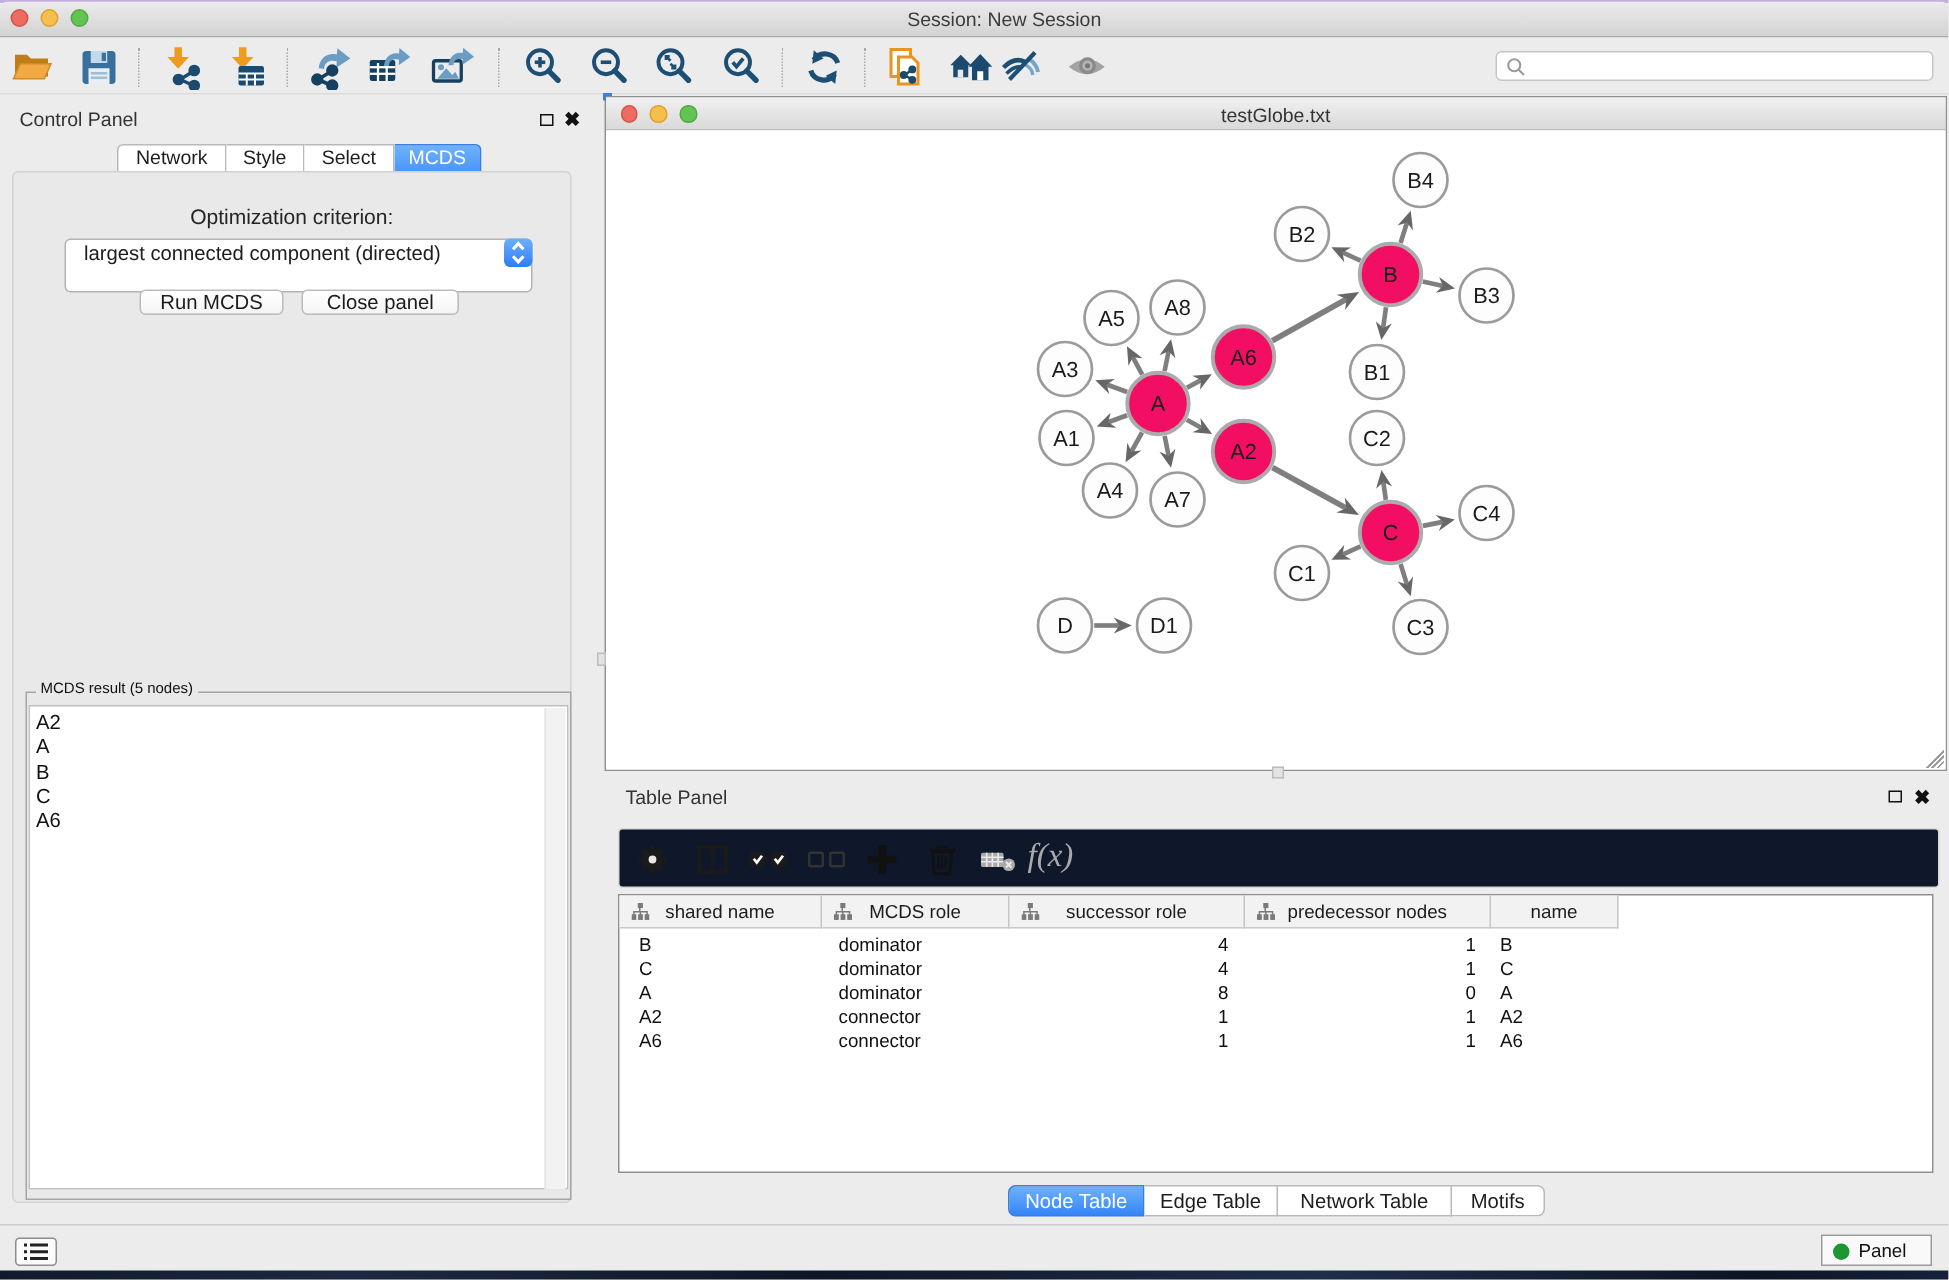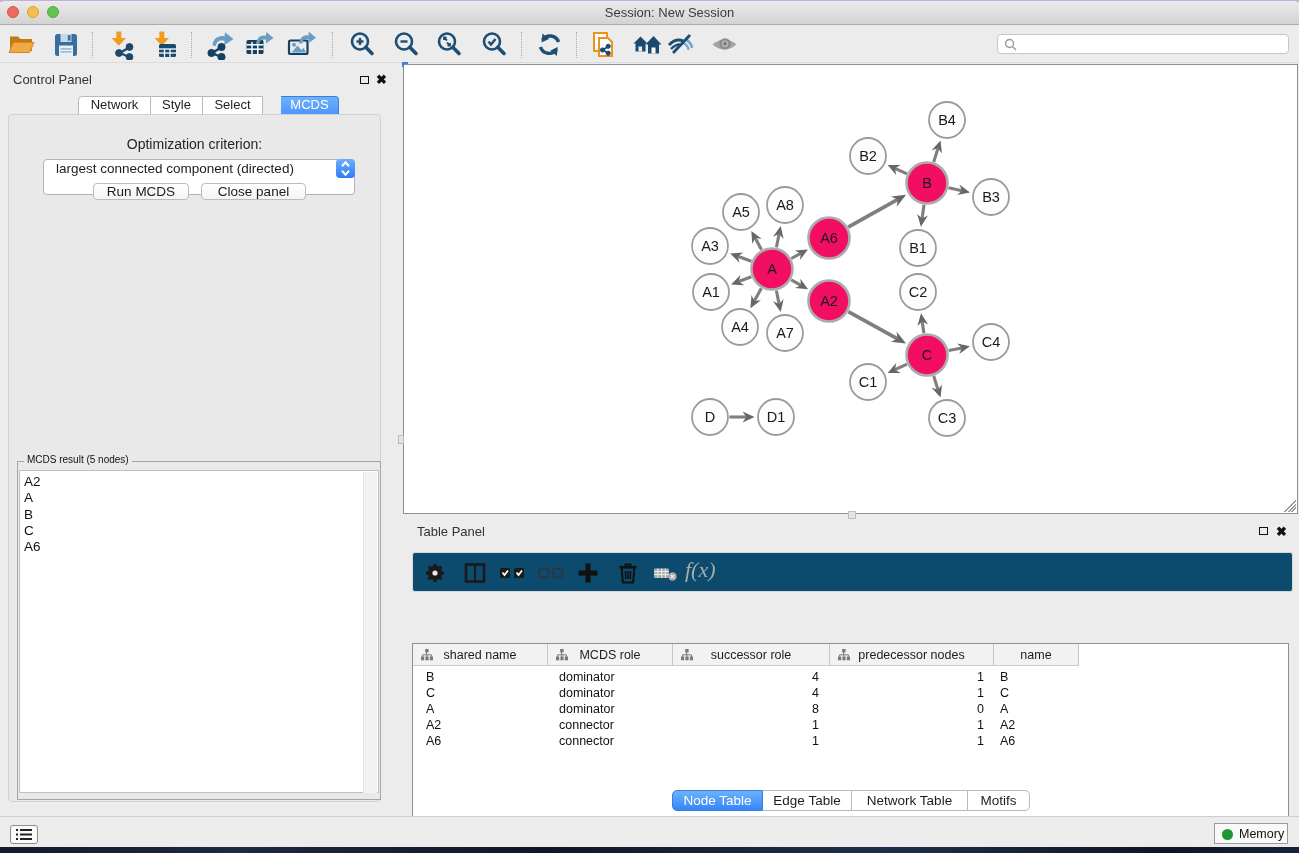--- a/index.html
+++ b/index.html
@@ -22,29 +22,29 @@
   border:1px solid #c6c6c6; border-radius:4px; }
 
 .cp-title { position:absolute; left:13px; top:72px; font-size:13px; color:#333; }
 .sqbtn { position:absolute; width:9px; height:8px; border:1.5px solid #111; top:76px; }
 .cp-x { position:absolute; top:72px; font-size:13px; font-weight:bold; color:#111; }
 .tabs { position:absolute; display:flex; }
 .tab { height:30px; background:#fff; border:1px solid #b9b9b9; border-left:none; font-size:13px;
   color:#1d1d1d; text-align:center; line-height:15px; }
 .tab.first { border-left:1px solid #b9b9b9; border-radius:4px 0 0 4px; }
 .tab.last { border-radius:0 4px 4px 0; }
-.tab.sel { background:linear-gradient(#6fb1fb,#3485f8); border-color:#3a7de0; color:#fff;margin-left:18px; }
+.tab.sel { background:linear-gradient(#6fb1fb,#3485f8); border-color:#3a7de0; color:#fff; }
 .pane { position:absolute; left:8px; top:114px; width:373px; height:688px; background:#e9e9e9;
   border:1px solid #d2d2d2; border-radius:4px; }
 .optlabel { position:absolute; left:0; width:373px; top:136px; text-align:center; font-size:14px; color:#252525; }
 .dropdown { position:absolute; left:43px; top:159px; width:312px; height:36px; background:#fff;
   border:1px solid #b4b4b4; border-radius:4px; font-size:13.5px; color:#1c1c1c; line-height:18px; padding-left:12px; }
 .stepper { position:absolute; right:-1px; top:-1px; width:19px; height:19px; border-radius:4px;
   background:linear-gradient(#6cb0fc,#2f7cf7); }
-.pbtn { position:absolute; top:183px; height:17px; background:linear-gradient(#ffffff,#f4f4f4); border:1px solid #bcbcbc;
+.pbtn { position:absolute; top:193px; height:17px; background:linear-gradient(#ffffff,#f4f4f4); border:1px solid #bcbcbc;
   border-radius:4px; font-size:13.5px; color:#1c1c1c; text-align:center; line-height:15px; }
 .fieldset { position:absolute; left:17px; top:461px; width:364px; height:339px; border:1px solid #a5a5a5; }
 .fieldlegend { position:absolute; left:6px; top:-8px; background:#e9e9e9; padding:0 3px; font-size:10px; color:#111; }
 .mlist { position:absolute; left:1px; top:8px; width:360px; height:323px; background:#fff; border:1px solid #c0c0c0; }
 .mscroll { position:absolute; right:1px; top:1px; width:14px; height:321px; background:#f2f2f2; border-left:1px solid #e2e2e2;}
 .mlist .li { font-size:13.5px; color:#111; padding-left:4px; height:16.3px; line-height:16.3px; }
 .hicon { position:absolute; top:5px; }
 
 .netwin { position:absolute; left:403px; top:64px; width:895px; height:450px;
   background:#fff; border:1px solid #8f8f8f; }
@@ -58,23 +58,23 @@
    linear-gradient(135deg, transparent 48%, #9a9a9a 48%, #9a9a9a 56%, transparent 56%),
    linear-gradient(135deg, transparent 63%, #9a9a9a 63%, #9a9a9a 71%, transparent 71%),
    linear-gradient(135deg, transparent 78%, #9a9a9a 78%, #9a9a9a 86%, transparent 86%);
 }
 .bluecorner { position:absolute; left:402px; top:62px; width:6px; height:5px;
   border-left:2px solid #3e7de2; border-top:2px solid #3e7de2; }
 .splithandle { position:absolute; left:848px; top:511px; width:8px; height:8px; background:#e3e3e3; border:1px solid #bdbdbd; }
 .splithandle2 { position:absolute; left:398px; top:435px; width:6px; height:9px; background:#e3e3e3; border:1px solid #bdbdbd; }
 
 .tp-title { position:absolute; left:417px; top:524px; font-size:13px; color:#333; }
-.tp-toolbar { position:absolute; left:412px; top:552px; width:881px; height:40px; background:#0c4a6e;
+.tp-toolbar { position:absolute; left:412px; top:552px; width:881px; height:40px; background:#0f172a;
   border:1px solid #d8d8d8; border-radius:3px; }
-.tbl { position:absolute; left:412px; top:596px; width:877px; height:186px; background:#fff; border:1px solid #8f8f8f;margin-top:47px; }
+.tbl { position:absolute; left:412px; top:596px; width:877px; height:186px; background:#fff; border:1px solid #8f8f8f; }
 .thead { position:absolute; left:0; top:0; height:22px; background:#f3f2f2; border-bottom:1px solid #cacaca; }
 .thcell { position:absolute; top:0; height:22px; border-right:1px solid #c6c6c6; }
 .thtext { position:absolute; width:100%; top:4px; text-align:center; font-size:12.5px; color:#1c1c1c; }
 .trow { position:absolute; font-size:12.5px; color:#111; height:16px; line-height:16px; }
 .btabs { position:absolute; top:790px; display:flex; left:672px; }
 .btab { height:21px; background:#fff; border:1px solid #b9b9b9; border-left:none; font-size:13.5px;
   color:#1d1d1d; text-align:center; line-height:20px; }
 
 .statusbar { position:absolute; left:0; top:816px; width:1299px; height:32px; background:#ececec; border-top:1px solid #cccccc; }
 .listbtn { position:absolute; left:10px; top:8px; width:28px; height:19px; background:#fafafa; border:1px solid #8d8d8d; border-radius:3px; }
@@ -259,20 +259,26 @@
     <div class="mscroll"></div>
     <div class="li" style="margin-top:3px">A2</div>
       <div class="li">A</div>
       <div class="li">B</div>
       <div class="li">C</div>
       <div class="li">A6</div>
   </div>
 </div>
 
 <div class="netwin">
+  <div class="nettitle">
+    <span class="ntl" style="left:9.7px;  background:#ed6b60; border:1px solid #d35549;"></span>
+    <span class="ntl" style="left:29.3px; background:#f5bf50; border:1px solid #dfa023;"></span>
+    <span class="ntl" style="left:49px; background:#61c455; border:1px solid #54a93e;"></span>
+    <div class="ntitle-text">testGlobe.txt</div>
+  </div>
   <div class="netcanvas">
 <svg width="894" height="428" viewBox="0 0 894 428" style="position:absolute;left:0;top:-1px">
 <line x1="357.5" y1="163.7" x2="351.2" y2="152.1" stroke="#7f7f7f" stroke-width="3.1"></line>
 <polygon points="347.3,144.9 357.7,152.8 351.2,152.1 348.3,158.0" fill="#676767"></polygon>
 <line x1="372.4" y1="161.4" x2="375.1" y2="148.1" stroke="#7f7f7f" stroke-width="3.1"></line>
 <polygon points="376.7,140.1 379.6,152.9 375.1,148.1 369.0,150.8" fill="#676767"></polygon>
 <line x1="347.4" y1="175.3" x2="333.8" y2="170.3" stroke="#7f7f7f" stroke-width="3.1"></line>
 <polygon points="326.2,167.5 339.3,166.6 333.8,170.3 335.5,176.7" fill="#676767"></polygon>
 <line x1="347.4" y1="190.8" x2="334.8" y2="195.5" stroke="#7f7f7f" stroke-width="3.1"></line>
 <polygon points="327.1,198.4 336.4,189.1 334.8,195.5 340.3,199.2" fill="#676767"></polygon>
@@ -508,16 +514,16 @@
           <rect x="0" y="5.5" width="2" height="2"></rect>
           <rect x="0" y="10" width="2" height="2"></rect>
    <rect x="4" y="1" width="12" height="2"></rect>
           <rect x="4" y="5.5" width="12" height="2"></rect>
           <rect x="4" y="10" width="12" height="2"></rect>
         </g>
   </svg>
  </div>
  <div class="memory">
       <div class="memdot"></div>
-      <div class="memtext">Memory</div>
+      <div class="memtext">Panel</div>
     </div>
 </div>
 <div class="bottomstrip"></div>
 
 </body></html>

